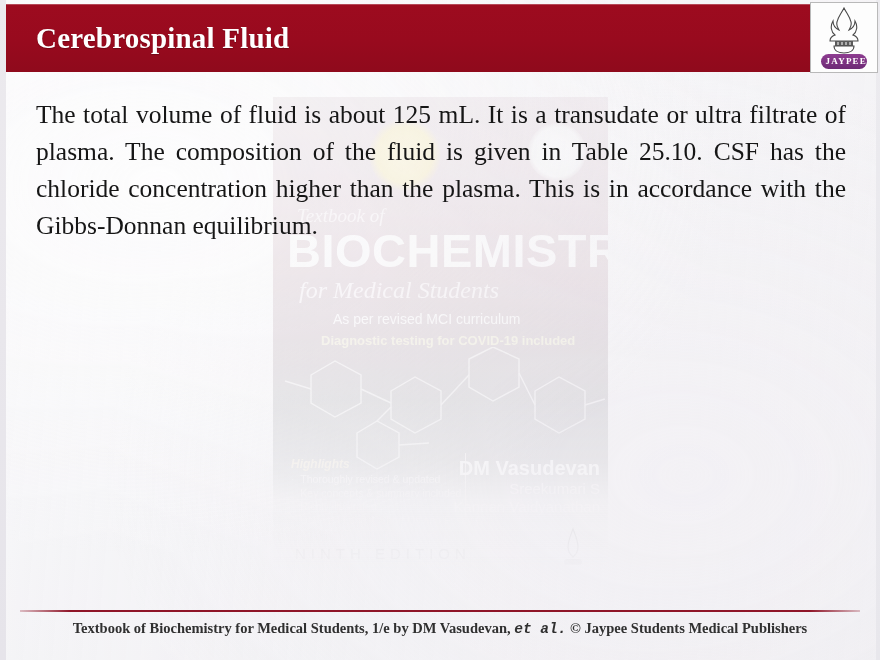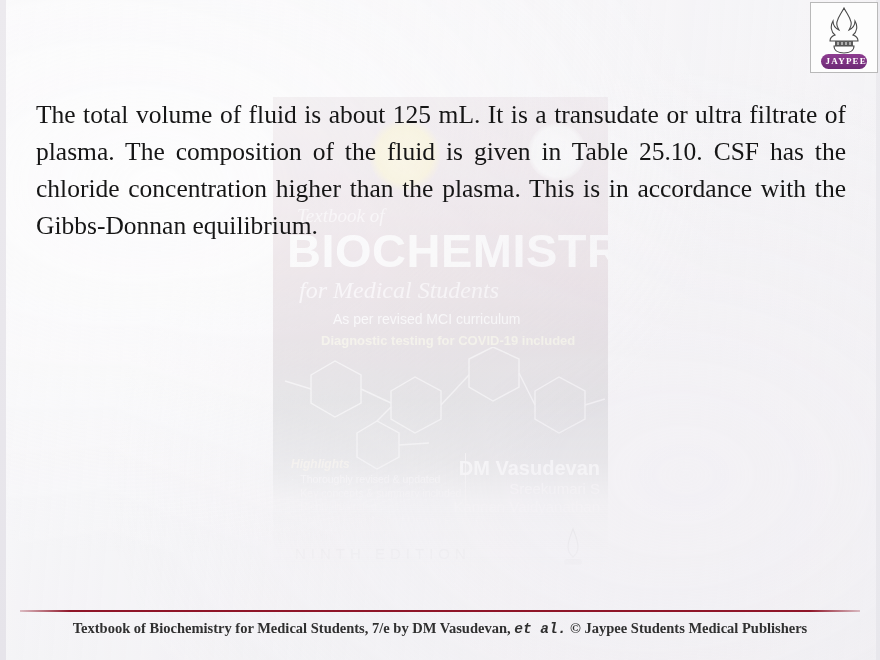--- a/index.html
+++ b/index.html
@@ -366,20 +366,23 @@
     <div class="wm-author-3">Kannan Vaidyanathan</div>
 
     <div class="wm-edition">NINTH EDITION</div>
 
     <svg class="wm-pub-logo" viewBox="0 0 34 44">
       <path d="M17 2 C14 10 12 14 12 20 C12 26 15 28 17 30 C19 28 22 26 22 20 C22 14 20 10 17 2 Z" fill="none" stroke="#9a9a9e" stroke-width="1.2"></path>
       <rect x="8" y="32" width="18" height="6" rx="3" fill="#b3b3b7"></rect>
     </svg>
   </div>
 
+  <div class="header-bar">
+    <div class="header-title">Cerebrospinal Fluid</div>
+  </div>
 
   <div class="logo-box">
     <svg class="logo-mark" viewBox="0 0 44 48">
       <path d="M22 1 C19 7 16 10 15 15 C14 19 16 21 17 23 C13 21 11 18 11 14 C8 19 9 25 13 28
                C10 29 8 31 8 34 L36 34 C36 31 34 29 31 28 C35 25 36 19 33 14 C33 18 31 21 27 23
                C28 21 30 19 29 15 C28 10 25 7 22 1 Z" fill="none" stroke="#4a4a4a" stroke-width="1.1"></path>
       <rect x="13" y="34" width="18" height="5" fill="#5a5a5a"></rect>
       <path d="M12 39 C12 44 17 46 22 46 C27 46 32 44 32 39 Z" fill="none" stroke="#4a4a4a" stroke-width="1.1"></path>
       <line x1="16" y1="35" x2="16" y2="38" stroke="#ffffff" stroke-width="1"></line>
       <line x1="20" y1="35" x2="20" y2="38" stroke="#ffffff" stroke-width="1"></line>
@@ -388,18 +391,18 @@
     </svg>
     <div class="logo-badge">JAYPEE</div>
   </div>
 
   <div class="content">
     <p class="para">The total volume of fluid is about 125 mL. It is a transudate or ultra filtrate of plasma. The composition of the fluid is given in Table 25.10. CSF has the chloride concentration higher than the plasma. This is in accordance with the Gibbs-Donnan equilibrium.</p>
   </div>
 
   <div class="footer-rule"></div>
   <div class="footer-text">
-    <span>Textbook of Biochemistry for Medical Students, 7/e by DM Vasudevan,</span>
+    <span>Textbook of Biochemistry for Medical Students, 1/e by DM Vasudevan,</span>
     <span class="ital">et al.</span>
     <span>© Jaypee Students Medical Publishers</span>
   </div>
 
 </div>
 
 </body></html>

